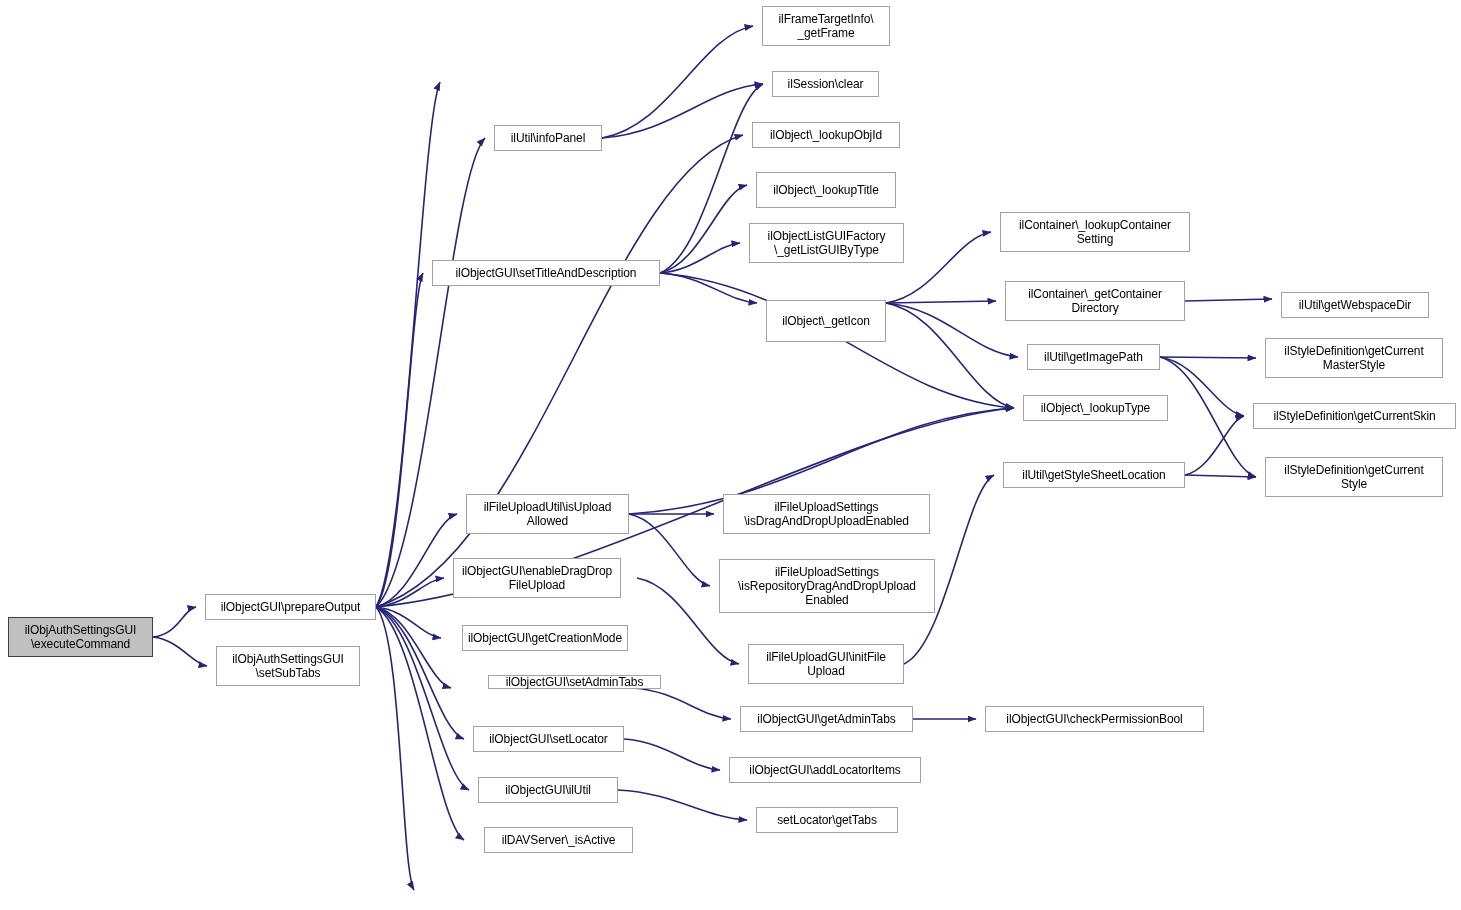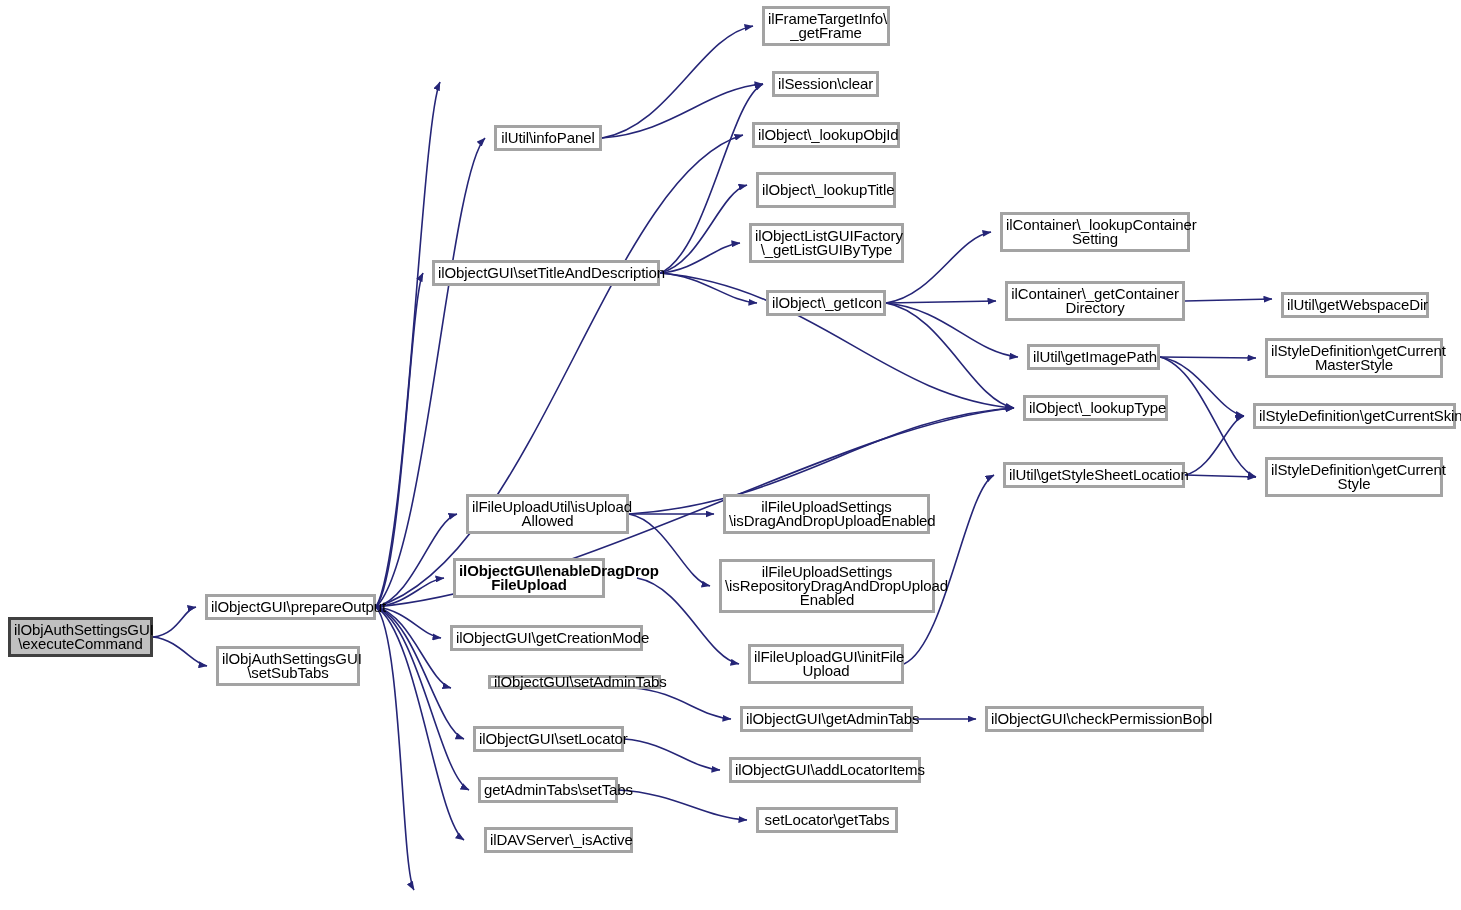--- a/index.html
+++ b/index.html
@@ -20,24 +20,24 @@
     position: absolute;
     left: 0;
     top: 0;
     width: 1461px;
     height: 910px;
     pointer-events: none;
   }
   .gnode {
     position: absolute;
     box-sizing: border-box;
-    border: 3px solid #a3a3a3;
+    border: 1px solid #a3a3a3;
     background: #ffffff;
     color: #000000;
-    font-size: 15px;
+    font-size: 12px;
     line-height: 14px;
     text-align: center;
     display: flex;
     align-items: center;
     justify-content: center;
     white-space: pre-line;
     letter-spacing: -0.1px;
     z-index: 2;
   }
   .gnode.root {
@@ -110,47 +110,47 @@
 \setSubTabs</span></div>
     <div class="gnode" style="left: 494px; top: 125px; width: 108px; height: 26px;"><span class="lbl">ilUtil\infoPanel</span></div>
     <div class="gnode" style="left: 432px; top: 260px; width: 228px; height: 26px;"><span class="lbl">ilObjectGUI\setTitleAndDescription</span></div>
     <div class="gnode" style="left: 762px; top: 6px; width: 128px; height: 40px;"><span class="lbl">ilFrameTargetInfo\
 _getFrame</span></div>
     <div class="gnode" style="left: 772px; top: 71px; width: 107px; height: 26px;"><span class="lbl">ilSession\clear</span></div>
     <div class="gnode" style="left: 752px; top: 122px; width: 148px; height: 26px;"><span class="lbl">ilObject\_lookupObjId</span></div>
     <div class="gnode" style="left: 756px; top: 172px; width: 140px; height: 36px;"><span class="lbl">ilObject\_lookupTitle</span></div>
     <div class="gnode" style="left: 749px; top: 223px; width: 155px; height: 40px;"><span class="lbl">ilObjectListGUIFactory
 \_getListGUIByType</span></div>
-    <div class="gnode" style="left: 766px; top: 290px; width: 120px; height: 26px;"><span class="lbl">ilObject\_getIcon</span></div>
+    <div class="gnode" style="left: 766px; top: 300px; width: 120px; height: 42px;"><span class="lbl">ilObject\_getIcon</span></div>
     <div class="gnode" style="left: 1000px; top: 212px; width: 190px; height: 40px;"><span class="lbl">ilContainer\_lookupContainer
 Setting</span></div>
     <div class="gnode" style="left: 1005px; top: 281px; width: 180px; height: 40px;"><span class="lbl">ilContainer\_getContainer
 Directory</span></div>
     <div class="gnode" style="left: 1281px; top: 292px; width: 148px; height: 26px;"><span class="lbl">ilUtil\getWebspaceDir</span></div>
     <div class="gnode" style="left: 1027px; top: 344px; width: 133px; height: 26px; justify-content: center;"><span class="lbl">ilUtil\getImagePath</span></div>
     <div class="gnode" style="left: 1265px; top: 338px; width: 178px; height: 40px;"><span class="lbl">ilStyleDefinition\getCurrent
 MasterStyle</span></div>
     <div class="gnode" style="left: 1023px; top: 395px; width: 145px; height: 26px;"><span class="lbl">ilObject\_lookupType</span></div>
     <div class="gnode" style="left: 1253px; top: 403px; width: 203px; height: 26px;"><span class="lbl">ilStyleDefinition\getCurrentSkin</span></div>
-    <div class="gnode" style="left: 1003px; top: 462px; width: 182px; height: 26px; text-align: right;"><span class="lbl">ilUtil\getStyleSheetLocation</span></div>
+    <div class="gnode" style="left: 1003px; top: 462px; width: 182px; height: 26px;"><span class="lbl">ilUtil\getStyleSheetLocation</span></div>
     <div class="gnode" style="left: 1265px; top: 457px; width: 178px; height: 40px;"><span class="lbl">ilStyleDefinition\getCurrent
 Style</span></div>
     <div class="gnode" style="left: 466px; top: 494px; width: 163px; height: 40px;"><span class="lbl">ilFileUploadUtil\isUpload
 Allowed</span></div>
     <div class="gnode" style="left: 723px; top: 494px; width: 207px; height: 40px;"><span class="lbl">ilFileUploadSettings
 \isDragAndDropUploadEnabled</span></div>
-    <div class="gnode" style="left: 453px; top: 558px; width: 152px; height: 40px; font-weight: bold;"><span class="lbl">ilObjectGUI\enableDragDrop
+    <div class="gnode" style="left: 453px; top: 558px; width: 168px; height: 40px;"><span class="lbl">ilObjectGUI\enableDragDrop
 FileUpload</span></div>
     <div class="gnode" style="left: 719px; top: 559px; width: 216px; height: 54px;"><span class="lbl">ilFileUploadSettings
 \isRepositoryDragAndDropUpload
 Enabled</span></div>
-    <div class="gnode" style="left: 450px; top: 625px; width: 193px; height: 26px;"><span class="lbl">ilObjectGUI\getCreationMode</span></div>
+    <div class="gnode" style="left: 462px; top: 625px; width: 166px; height: 26px;"><span class="lbl">ilObjectGUI\getCreationMode</span></div>
     <div class="gnode" style="left: 748px; top: 644px; width: 156px; height: 40px;"><span class="lbl">ilFileUploadGUI\initFile
 Upload</span></div>
     <div class="gnode" style="left: 488px; top: 675px; width: 173px; height: 14px;"><span class="lbl">ilObjectGUI\setAdminTabs</span></div>
     <div class="gnode" style="left: 740px; top: 706px; width: 173px; height: 26px;"><span class="lbl">ilObjectGUI\getAdminTabs</span></div>
     <div class="gnode" style="left: 985px; top: 706px; width: 219px; height: 26px;"><span class="lbl">ilObjectGUI\checkPermissionBool</span></div>
     <div class="gnode" style="left: 473px; top: 726px; width: 151px; height: 26px;"><span class="lbl">ilObjectGUI\setLocator</span></div>
     <div class="gnode" style="left: 729px; top: 757px; width: 192px; height: 26px;"><span class="lbl">ilObjectGUI\addLocatorItems</span></div>
-    <div class="gnode" style="left: 478px; top: 777px; width: 140px; height: 26px;"><span class="lbl">getAdminTabs\setTabs</span></div>
+    <div class="gnode" style="left: 478px; top: 777px; width: 140px; height: 26px;"><span class="lbl">ilObjectGUI\ilUtil</span></div>
     <div class="gnode" style="left: 756px; top: 807px; width: 142px; height: 26px;"><span class="lbl">setLocator\getTabs</span></div>
     <div class="gnode" style="left: 473px; top: 827px; width: 149px; height: 26px; margin-left: 11px;"><span class="lbl">ilDAVServer\_isActive</span></div>
   </div>
 
 </body></html>

